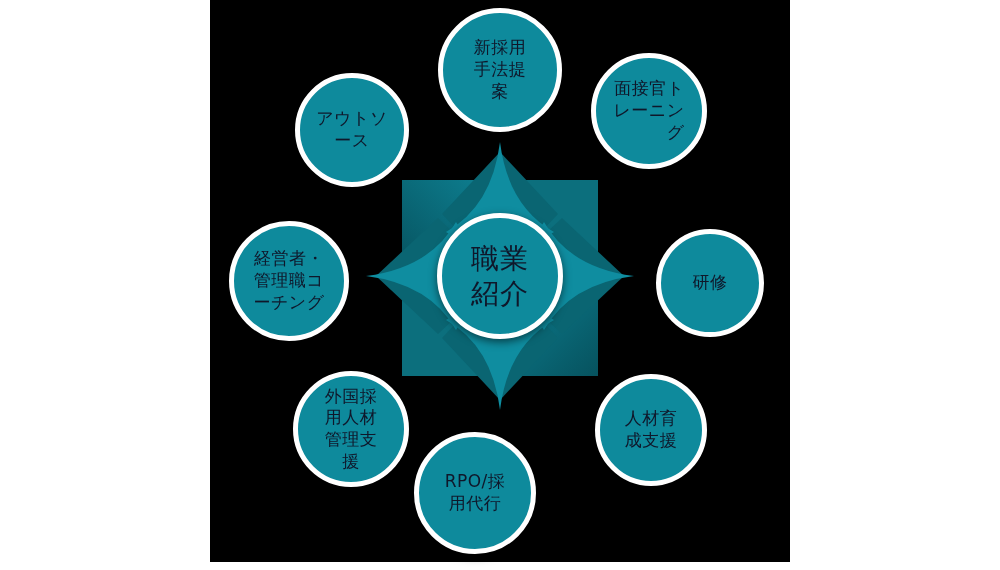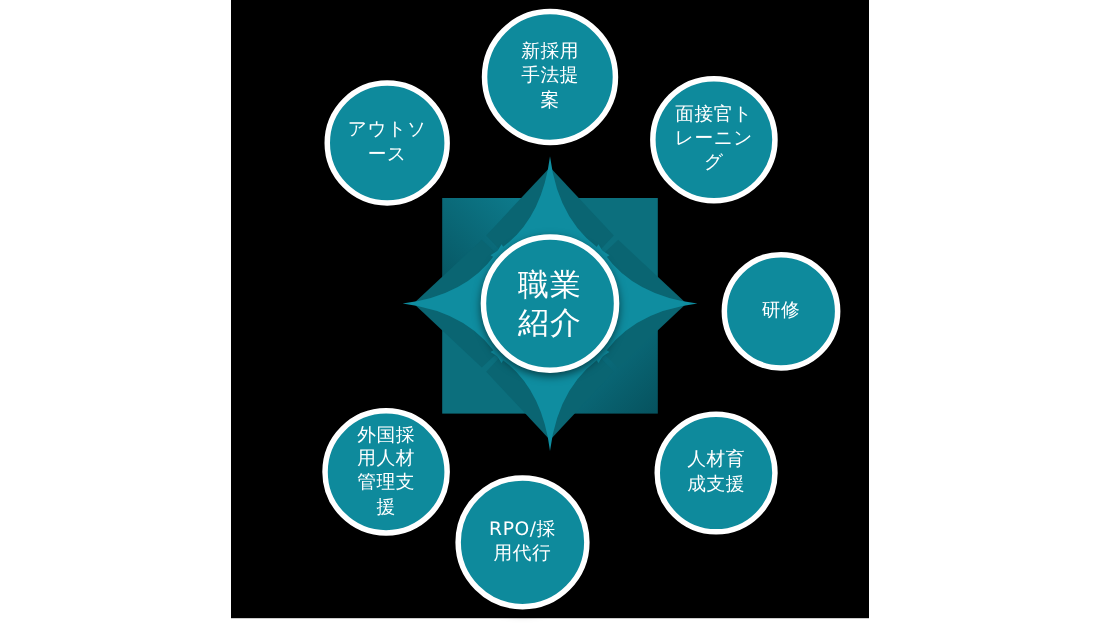--- a/index.html
+++ b/index.html
@@ -35,39 +35,39 @@
   .node {
     position: absolute;
     z-index: 2;
     box-sizing: border-box;
     border-radius: 50%;
     background: #0e8a9c;
     border: 5px solid #ffffff;
     display: flex;
     align-items: center;
     justify-content: center;
-    color: #ffffff;
+    color: #0f172a;
     text-align: center;
     box-shadow: 0 3px 8px rgba(0,0,0,0.55);
   }
   .node-label {
     white-space: pre-line;
     font-size: 17px;
     line-height: 1.28;
     letter-spacing: 0.5px;
   }
   .node-center .node-label {
     font-size: 28px;
     line-height: 1.25;
     letter-spacing: 1px;
   }
   
   .node-center       { left: 437px; top: 213px; width: 126px; height: 126px; }
   .node-top          { left: 438px; top:   8px; width: 124px; height: 124px; }
-  .node-top-right    { left: 591px; top:  69px; width: 116px; height: 116px; }
+  .node-top-right    { left: 591px; top:  53px; width: 116px; height: 116px; text-align: right; }
   .node-right        { left: 656px; top: 229px; width: 108px; height: 108px; }
   .node-bottom-right { left: 595px; top: 374px; width: 112px; height: 112px; }
   .node-bottom       { left: 414px; top: 432px; width: 122px; height: 122px; }
   .node-bottom-left  { left: 293px; top: 371px; width: 116px; height: 116px; }
   .node-left         { left: 229px; top: 221px; width: 120px; height: 120px; }
   .node-top-left     { left: 295px; top:  73px; width: 114px; height: 114px; }
 </style>
 </head>
 <body>
 
@@ -135,20 +135,25 @@
 用代行</span>
   </div>
 
   <div class="node node-bottom-left">
     <span class="node-label">外国採
 用人材
 管理支
 援</span>
   </div>
 
+  <div class="node node-left">
+    <span class="node-label">経営者・
+管理職コ
+ーチング</span>
+  </div>
 
   <div class="node node-center">
     <span class="node-label">職業
 紹介</span>
   </div>
 
   <div class="node node-top-left">
     <span class="node-label">アウトソ
 ース</span>
   </div>

